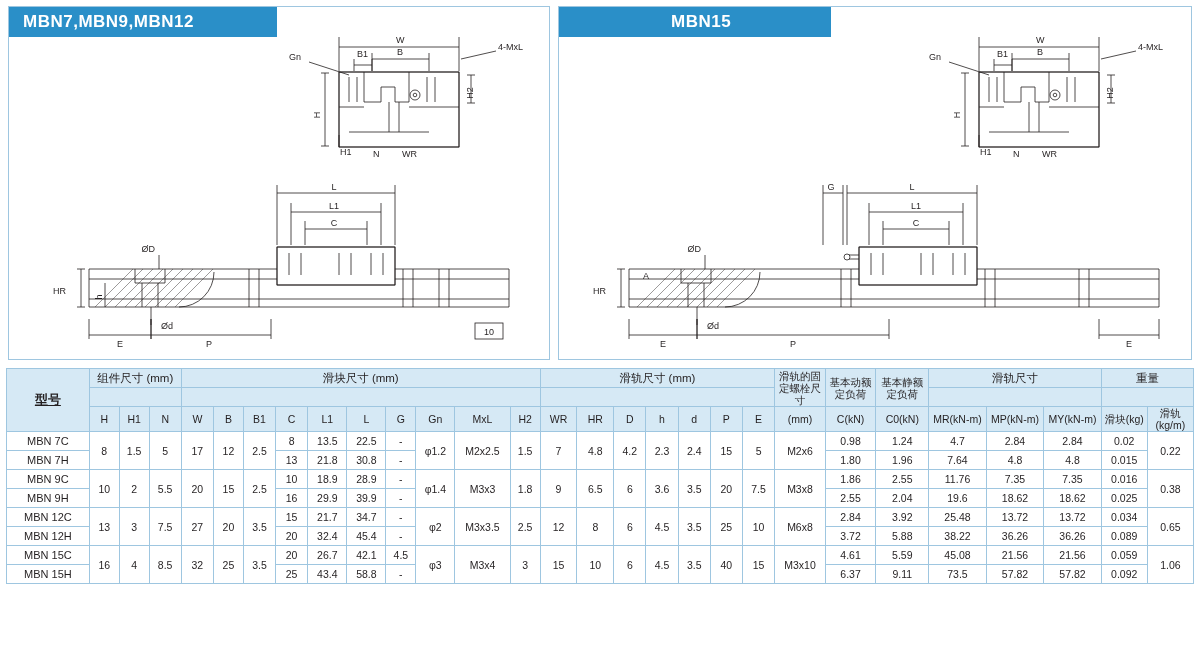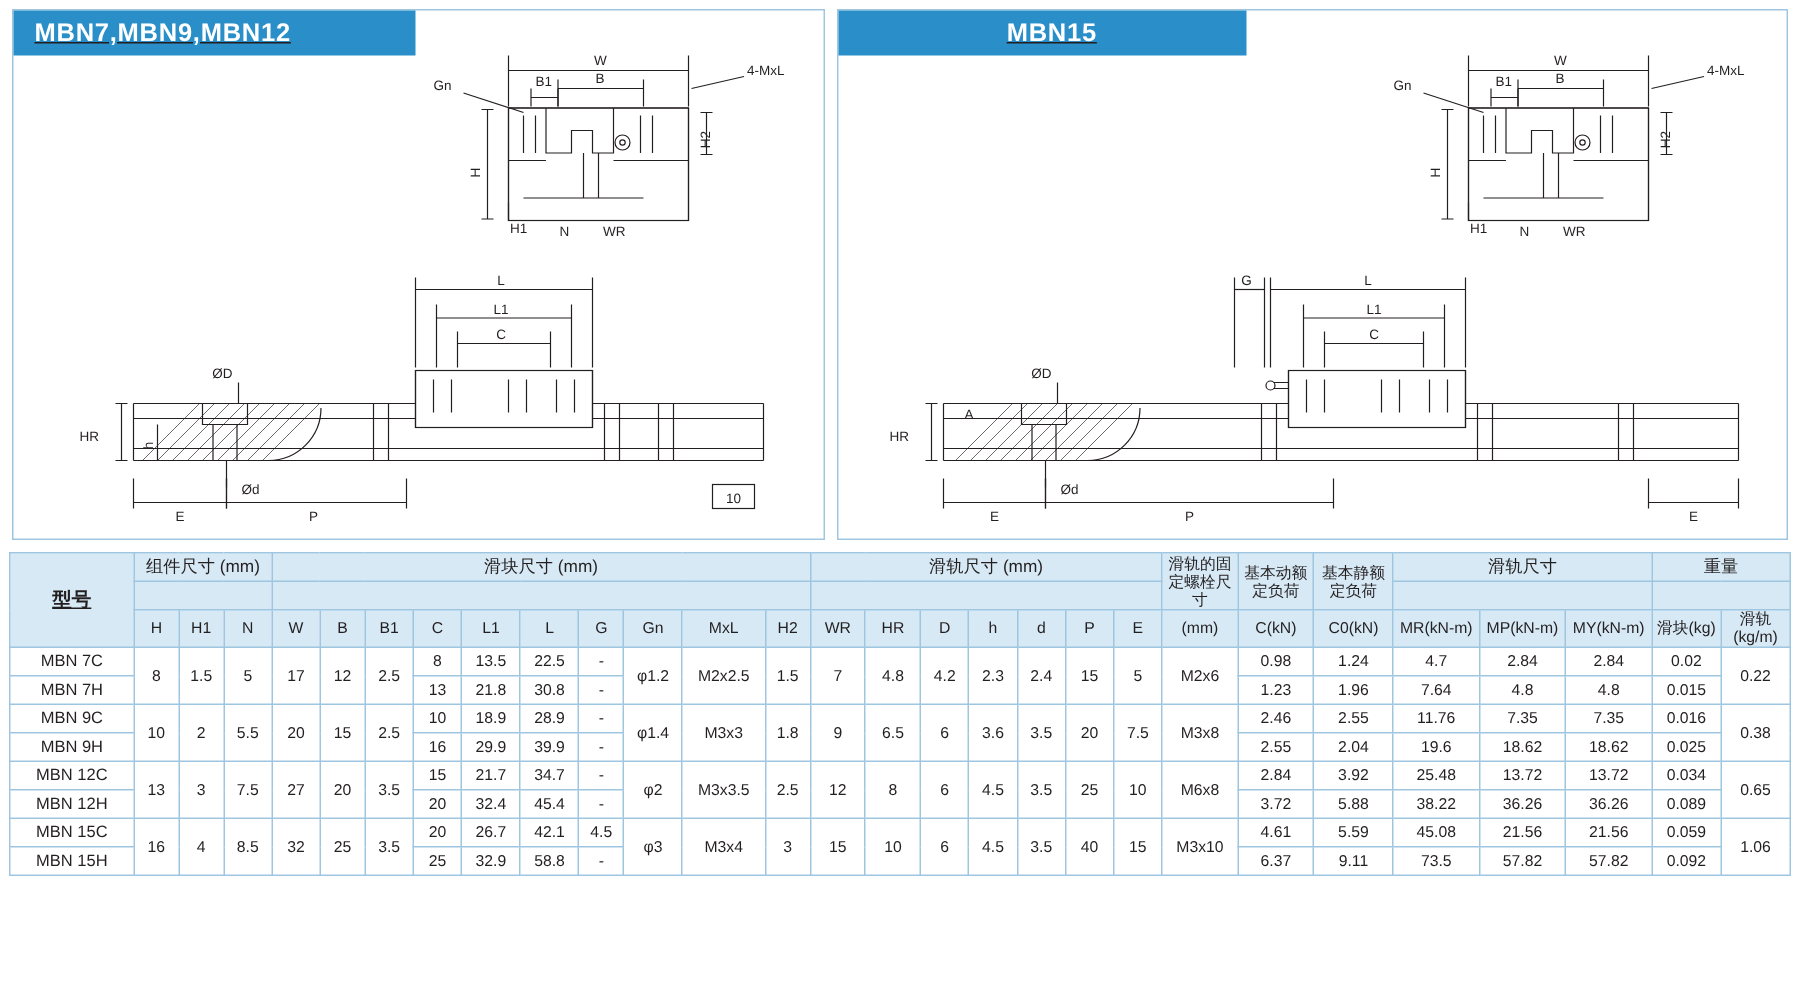--- a/index.html
+++ b/index.html
@@ -5,21 +5,21 @@
   html,body{margin:0;padding:0;}
   body{
     width:1200px;height:656px;
     background:#ffffff;
     font-family:"Liberation Sans", sans-serif;
     color:#231f20;
     position:relative;
     overflow:hidden;
   }
   
-  .panels{display:flex;gap:8px;padding:6px 8px 0 8px;box-sizing:border-box;text-decoration:underline;}
+  .panels{display:flex;gap:8px;padding:6px 8px 0 8px;box-sizing:border-box;}
   .panel{
     border:1px solid #9ec6e0;
     background:#ffffff;
     position:relative;
     box-sizing:border-box;
   }
   .panel.left{width:544px;height:354px;}
   .panel.right{width:636px;height:354px;}
   .panel-title{
     background:#2a8fc8;
@@ -401,21 +401,21 @@
           <td>2.84</td>
           <td>0.02</td>
           <td rowspan="2">0.22</td>
         </tr>
         <tr>
           <td class="modelcell">MBN 7H</td>
           <td>13</td>
           <td>21.8</td>
           <td>30.8</td>
           <td>-</td>
-          <td>1.23</td>
+          <td>1.80</td>
           <td>1.96</td>
           <td>7.64</td>
           <td>4.8</td>
           <td>4.8</td>
           <td>0.015</td>
         </tr>
         <tr>
           <td class="modelcell">MBN 9C</td>
           <td rowspan="2">10</td>
           <td rowspan="2">2</td>
@@ -431,21 +431,21 @@
           <td rowspan="2">M3x3</td>
           <td rowspan="2">1.8</td>
           <td rowspan="2">9</td>
           <td rowspan="2">6.5</td>
           <td rowspan="2">6</td>
           <td rowspan="2">3.6</td>
           <td rowspan="2">3.5</td>
           <td rowspan="2">20</td>
           <td rowspan="2">7.5</td>
           <td rowspan="2">M3x8</td>
-          <td>2.46</td>
+          <td>1.86</td>
           <td>2.55</td>
           <td>11.76</td>
           <td>7.35</td>
           <td>7.35</td>
           <td>0.016</td>
           <td rowspan="2">0.38</td>
         </tr>
         <tr>
           <td class="modelcell">MBN 9H</td>
           <td>16</td>
@@ -530,21 +530,21 @@
           <td>5.59</td>
           <td>45.08</td>
           <td>21.56</td>
           <td>21.56</td>
           <td>0.059</td>
           <td rowspan="2">1.06</td>
         </tr>
         <tr>
           <td class="modelcell">MBN 15H</td>
           <td>25</td>
-          <td>32.9</td>
+          <td>43.4</td>
           <td>58.8</td>
           <td>-</td>
           <td>6.37</td>
           <td>9.11</td>
           <td>73.5</td>
           <td>57.82</td>
           <td>57.82</td>
           <td>0.092</td>
         </tr>
       </tbody>

